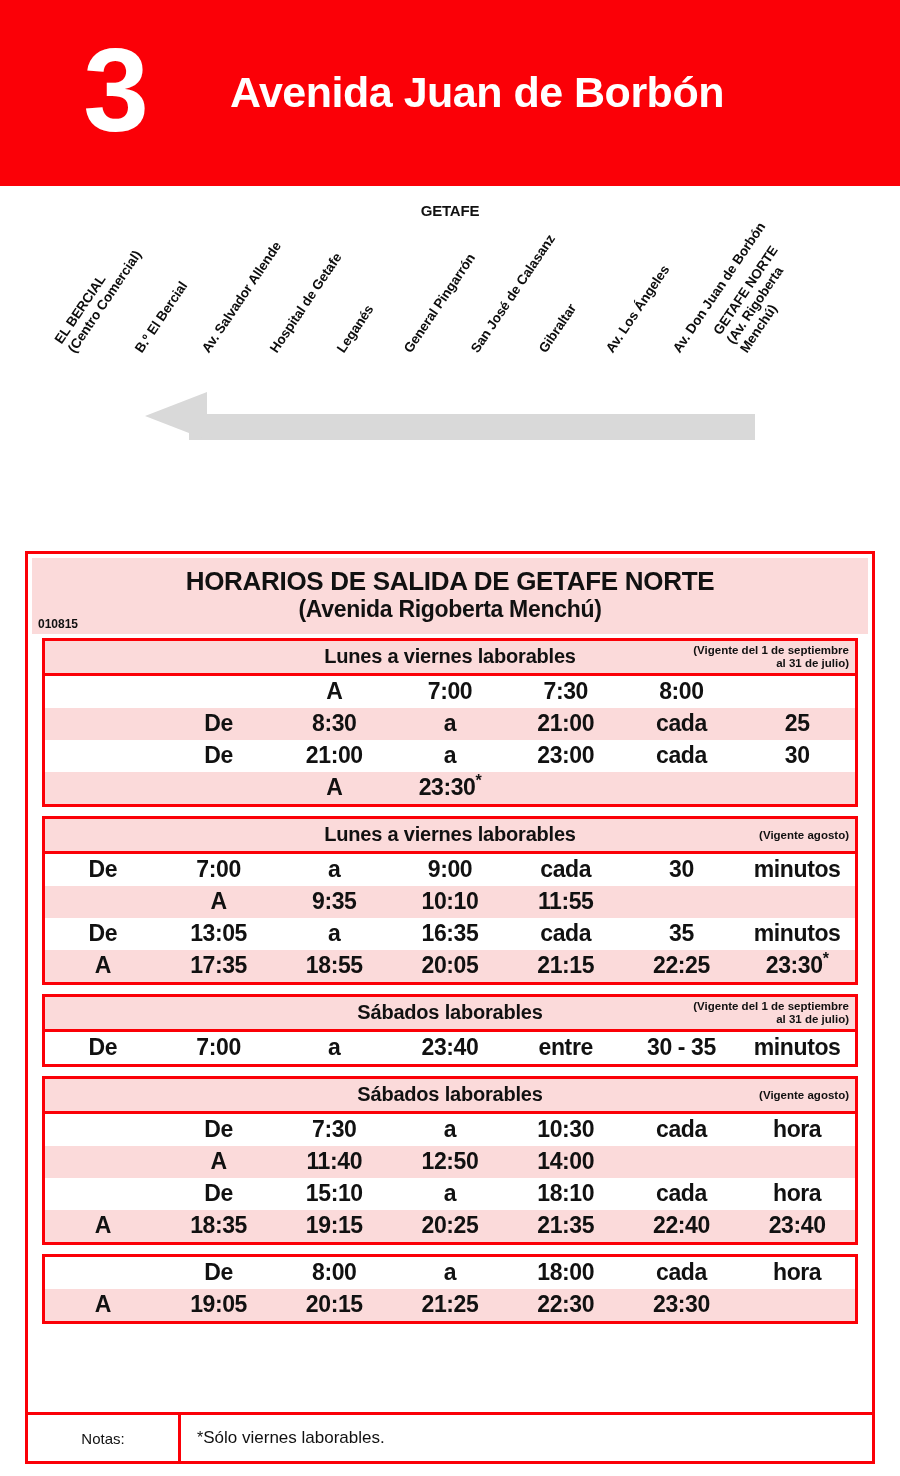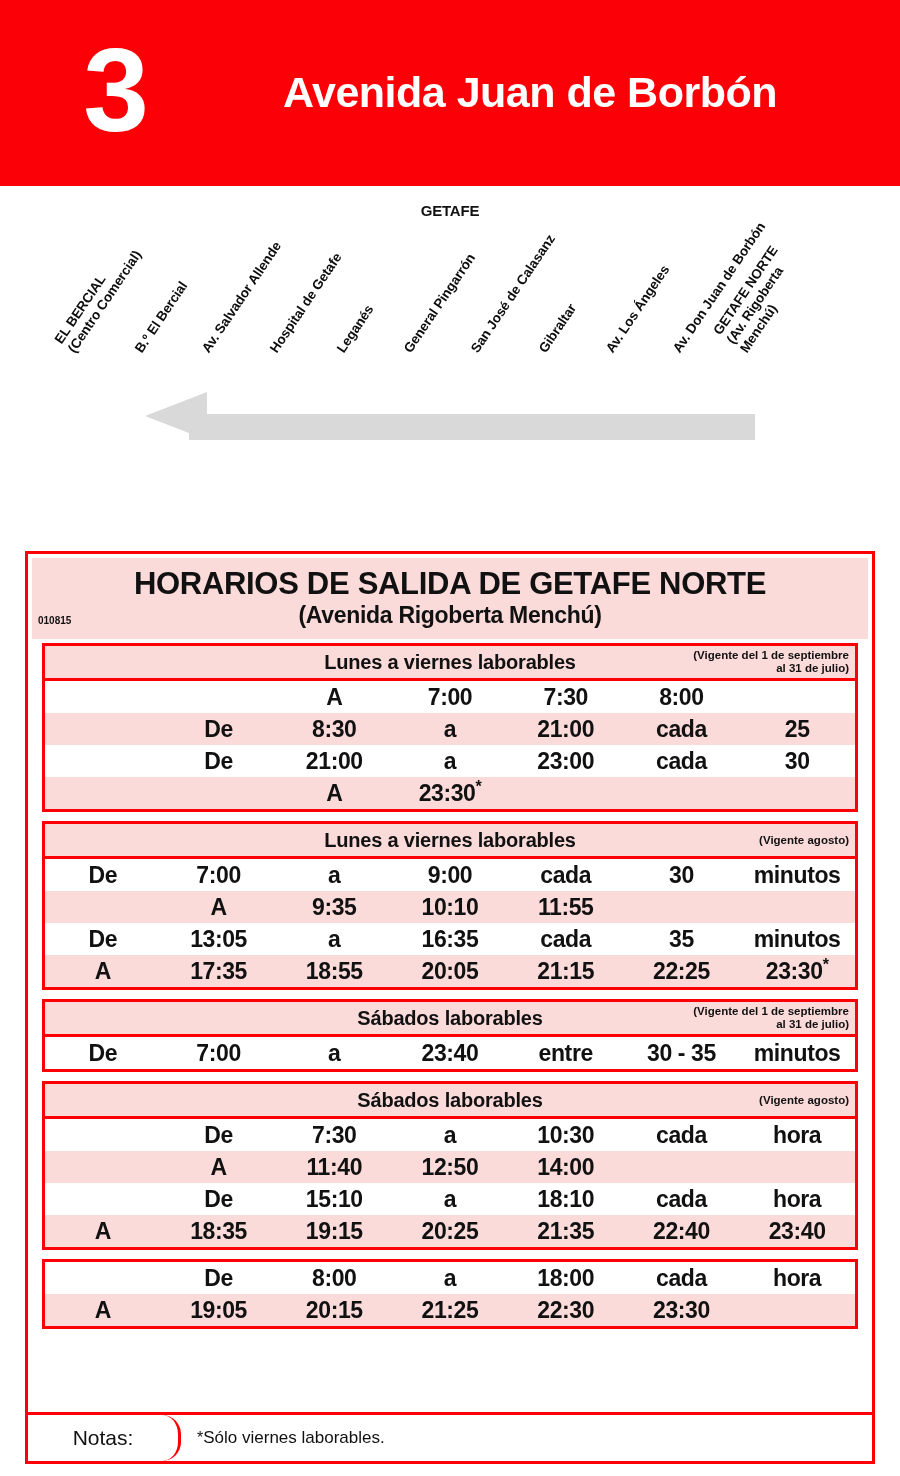--- a/index.html
+++ b/index.html
@@ -14,21 +14,21 @@
     position:absolute;left:0;top:0;width:900px;height:186px;
     background:#FB0007;
     display:flex;align-items:center;
   }
   .route-number{
     color:#fff;font-size:118px;font-weight:bold;line-height:1;
     width:230px;text-align:center;letter-spacing:-2px;
     margin-top:-6px;
   }
   .header-titles{
-    flex:1;padding-right:70px;text-align:center;color:#fff;
+    flex:1;padding-right:70px;text-align:left;color:#fff;
   }
   .header-titles div{
     font-size:43px;font-weight:bold;line-height:1.20;
     letter-spacing:-0.5px;white-space:nowrap;
   }
 
   
   .diagram{position:absolute;left:0;top:186px;width:900px;height:362px;}
 
   .arrow{
@@ -150,30 +150,30 @@
   }
   .panel-title{
     position:relative;
     margin:4px;
     background:#FBDADA;
     border:0;
     padding:9px 0 10px 0;
     text-align:center;
   }
   .panel-title .l1{
-    font-size:31px;font-weight:bold;color:#111;letter-spacing:-0.3px;
+    font-size:26px;font-weight:bold;color:#111;letter-spacing:-0.3px;
     line-height:1.12;
   }
   .panel-title .l2{
     font-size:23px;font-weight:bold;color:#111;letter-spacing:-0.3px;
     line-height:1.2;
   }
   .panel-code{
-    position:absolute;left:6px;bottom:13px;
-    font-size:10px;font-weight:bold;color:#111;
+    position:absolute;left:6px;bottom:3px;
+    font-size:12px;font-weight:bold;color:#111;
   }
 
   .blocks{padding:0 14px;}
   .block{
     border:3px solid #FB0007;
     margin-bottom:9px;
     background:#fff;
   }
   .block-header{
     background:#FBDADA;
@@ -207,23 +207,22 @@
   .srow .cell sup{font-size:16px;line-height:0;}
 
   
   .notas{
     position:absolute;left:25px;top:1412px;width:850px;height:52px;
     border:3.5px solid #FB0007;background:#fff;box-sizing:border-box;
     display:flex;align-items:stretch;
   }
   .notas-label{
     width:150px;display:flex;align-items:center;justify-content:center;
-    font-size:21px;color:#111;
+    font-size:15px;color:#111;
     border-right:3px solid #FB0007;
-    border-radius:19px;
   }
   .notas-text{
     flex:1;display:flex;align-items:center;padding-left:16px;
     font-size:17px;color:#111;
   }
   .notas-text sup{font-size:16px;}
 </style>
 </head>
 <body>
 

